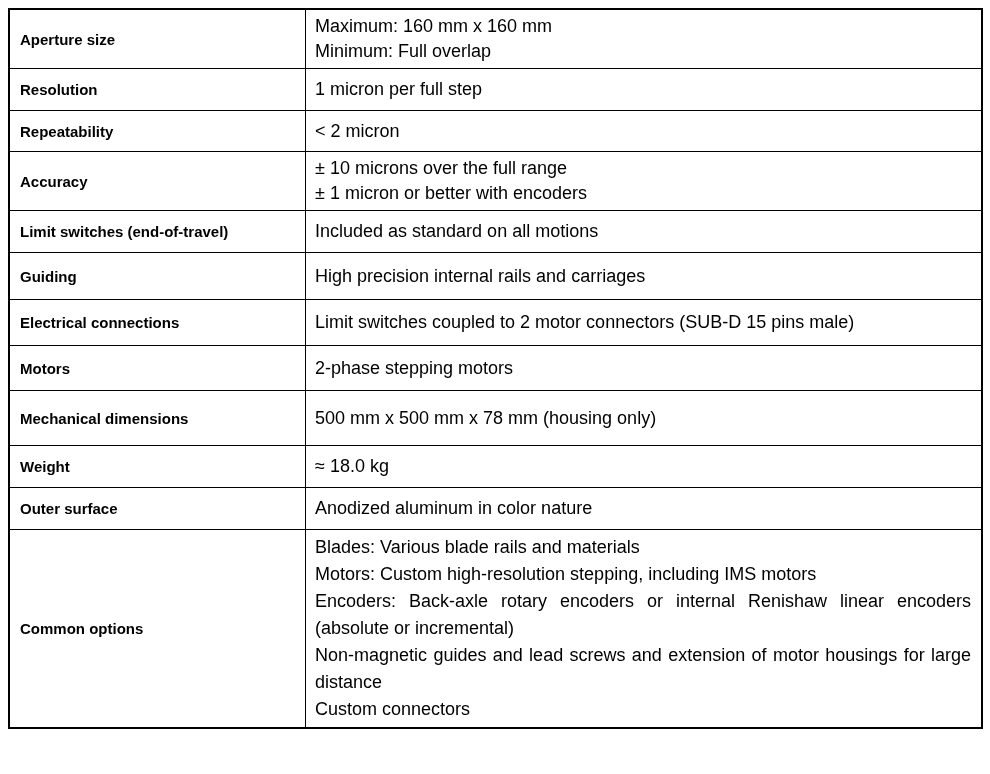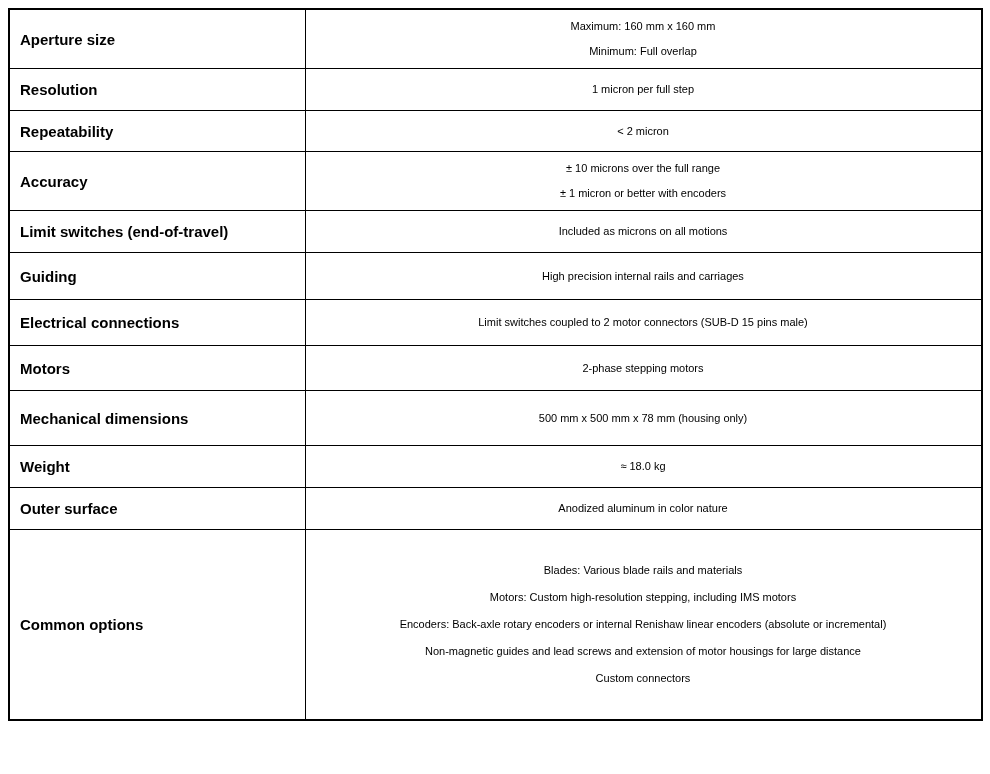--- a/index.html
+++ b/index.html
@@ -36,23 +36,22 @@
     width: 296px;
     flex: 0 0 296px;
     border-right: 1px solid #000000;
     font-weight: bold;
     font-size: 15px;
     line-height: 21px;
     padding: 4px 6px 4px 10px;
   }
   .cell.value {
     flex: 1 1 auto;
-    font-size: 11px;
+    font-size: 18px;
     padding: 4px 10px 4px 9px;
-    align-items: center;
   }
   .cell.value .line {
     line-height: 25px;
   }
   .row.options .cell.value .line {
     line-height: 27px;
     text-align: justify;
   }
 </style>
 </head>
@@ -96,21 +95,21 @@
       <div class="line">± 10 microns over the full range</div>
       <div class="line">± 1 micron or better with encoders</div>
     </div>
   </div>
 
   <div class="row" style="min-height:42px">
     <div class="cell label">
       <span>Limit switches (end-of-travel)</span>
     </div>
     <div class="cell value">
-      <div class="line">Included as microns on all motions</div>
+      <div class="line">Included as standard on all motions</div>
     </div>
   </div>
 
   <div class="row" style="min-height:47px">
     <div class="cell label">
       <span>Guiding</span>
     </div>
     <div class="cell value">
       <div class="line">High precision internal rails and carriages</div>
     </div>

